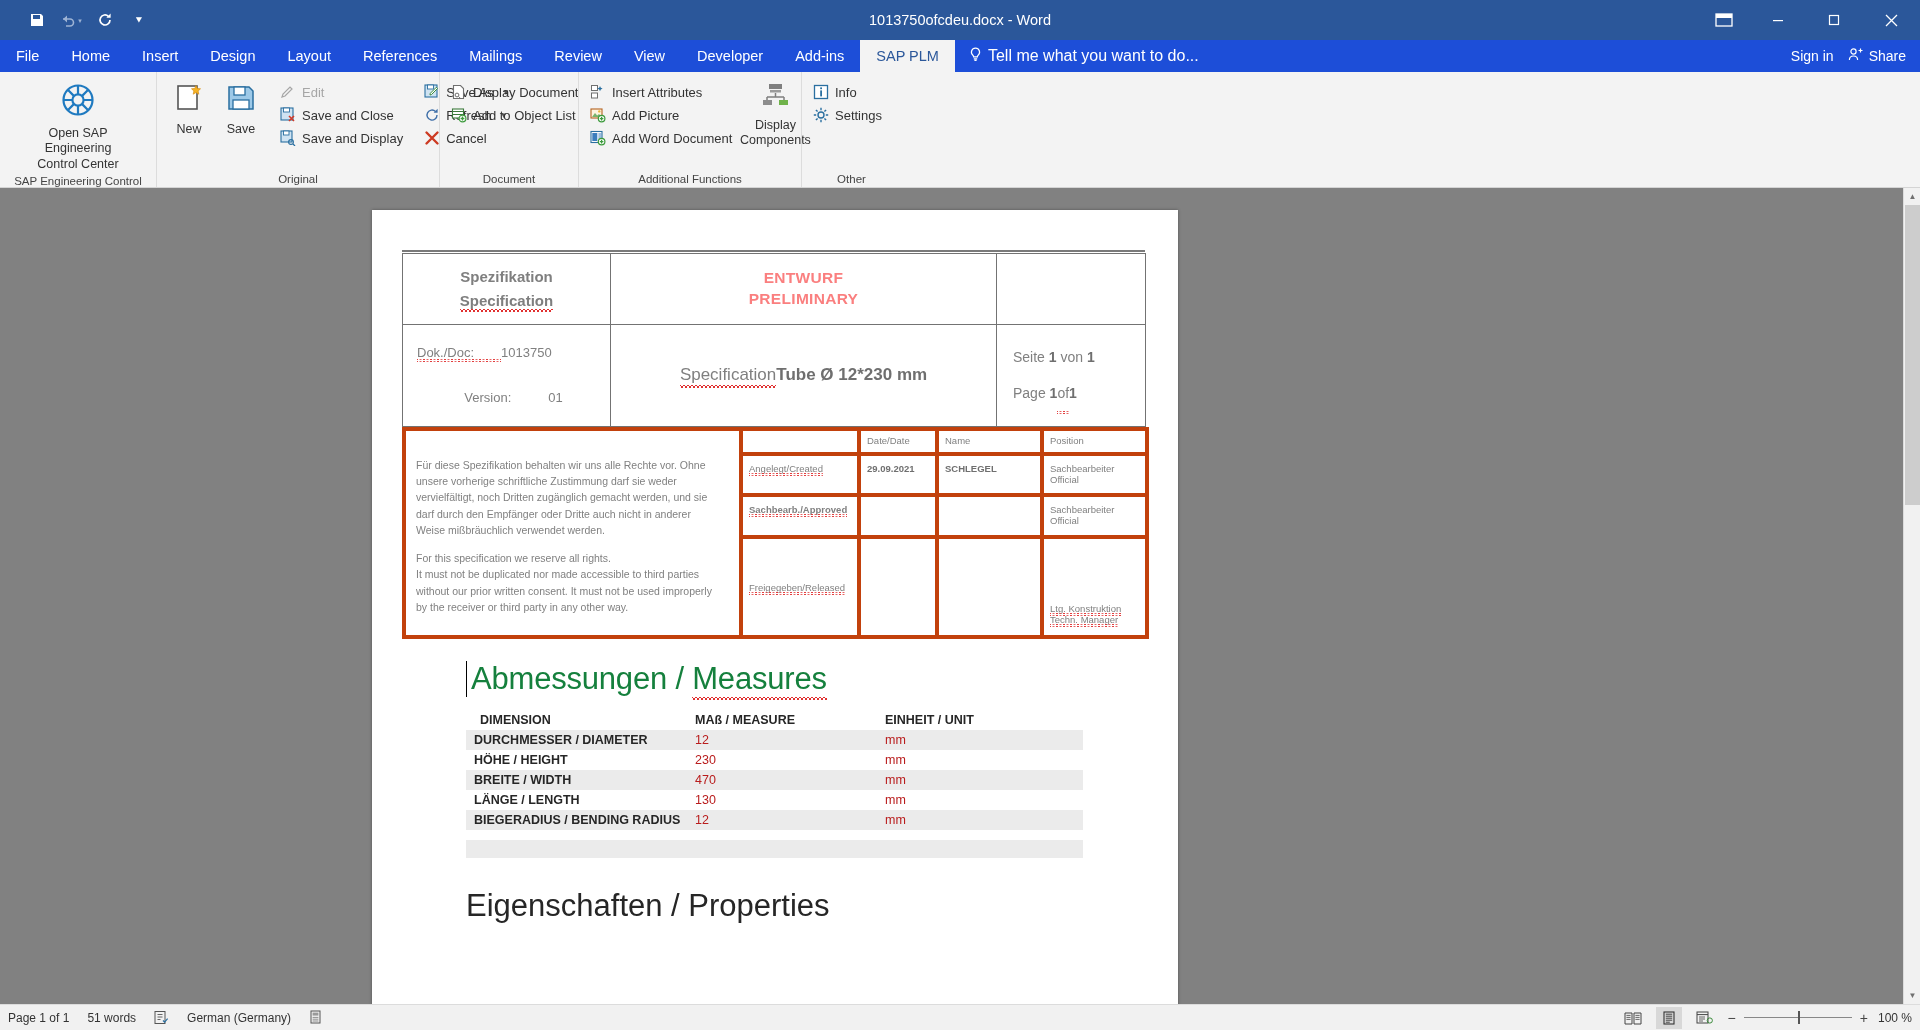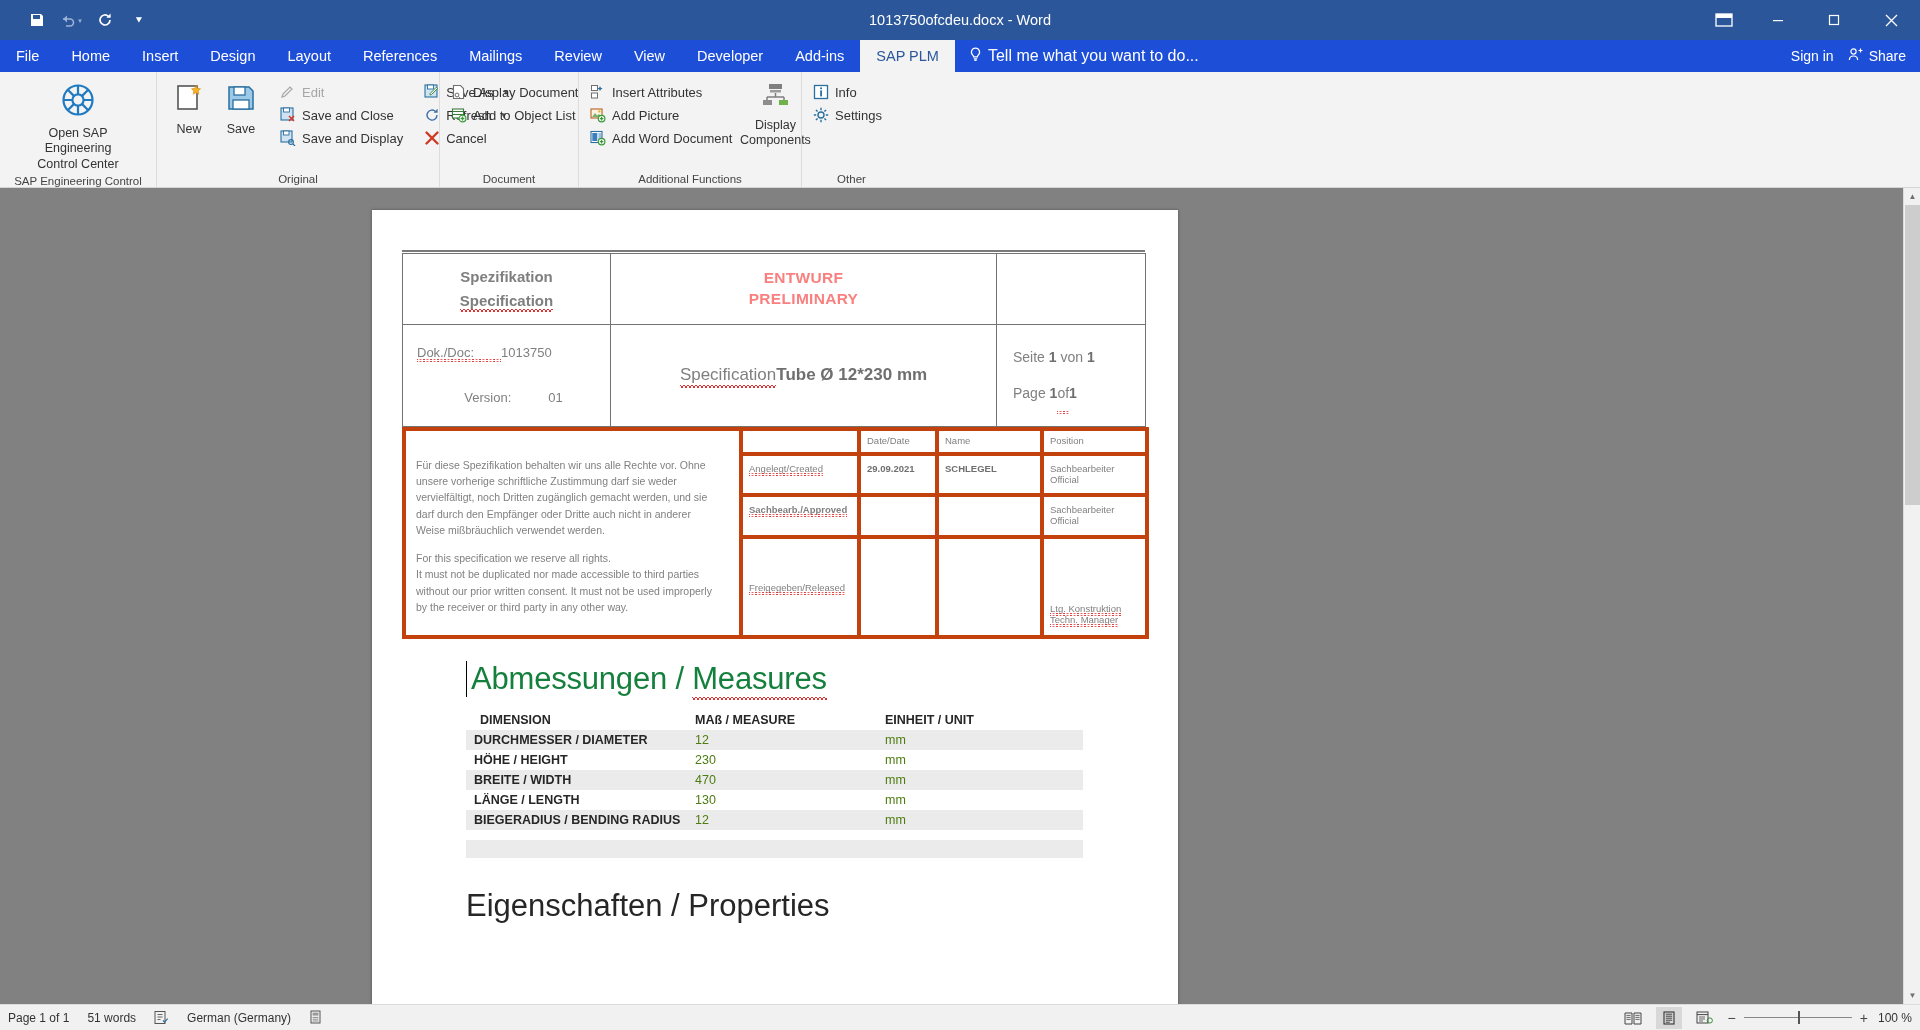--- a/index.html
+++ b/index.html
@@ -159,21 +159,21 @@
     font-size: 31px; color: #15803d; font-weight: normal; letter-spacing: -.2px;
     position: relative; display: inline-block; border-left: 1px solid #000; padding-left: 4px;
     font-family: "Liberation Sans", sans-serif;
   }
   table.meas { border-collapse: collapse; table-layout: fixed; margin-top: 13px; width: 617px; }
   table.meas td, table.meas th { padding: 3px 6px; font-size: 12.5px; text-align: left; }
   table.meas th { font-weight: bold; color: #262626; font-size: 12.5px; }
   .c1 { width: 223px; } .c2 { width: 190px; } .c3 { width: 204px; }
   tr.shade td { background: #ebebeb; }
   .dim-name { font-weight: bold; color: #262626; padding-left: 8px !important; }
-  .meas-val, .meas-unit { color: #4d7c0f; }
+  .meas-val, .meas-unit { color: #b91c1c; }
   .sec2-h { font-size: 31px; color: #262626; margin-top: 30px; }
 
   
   .statusbar {
     height: 26px; background: #f1f1f1; border-top: 1px solid #dcdcdc;
     display: flex; align-items: center; font-size: 12px; color: #333333;
     position: relative; padding-left: 8px; gap: 18px;
   }
   .sb-item { display: flex; align-items: center; gap: 5px; white-space: nowrap; }
   .sb-right { position: absolute; right: 8px; display: flex; align-items: center; gap: 10px; }

